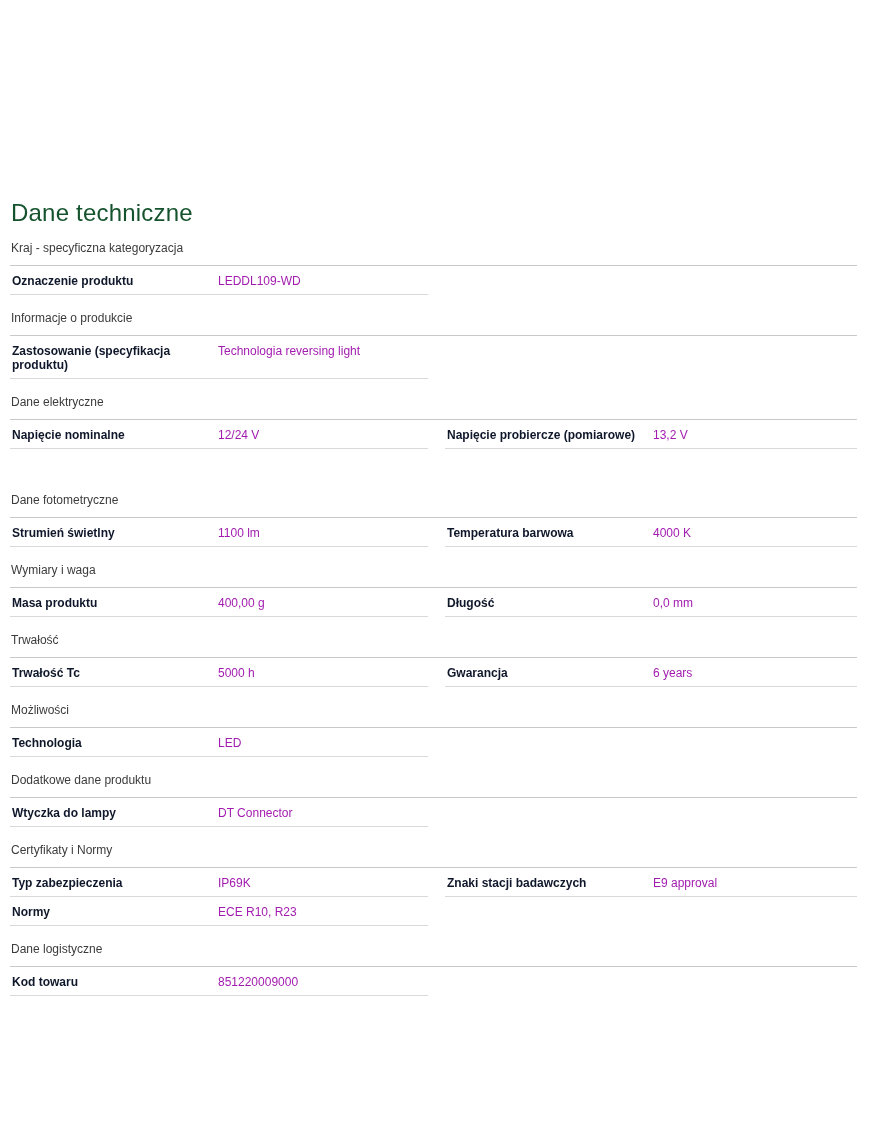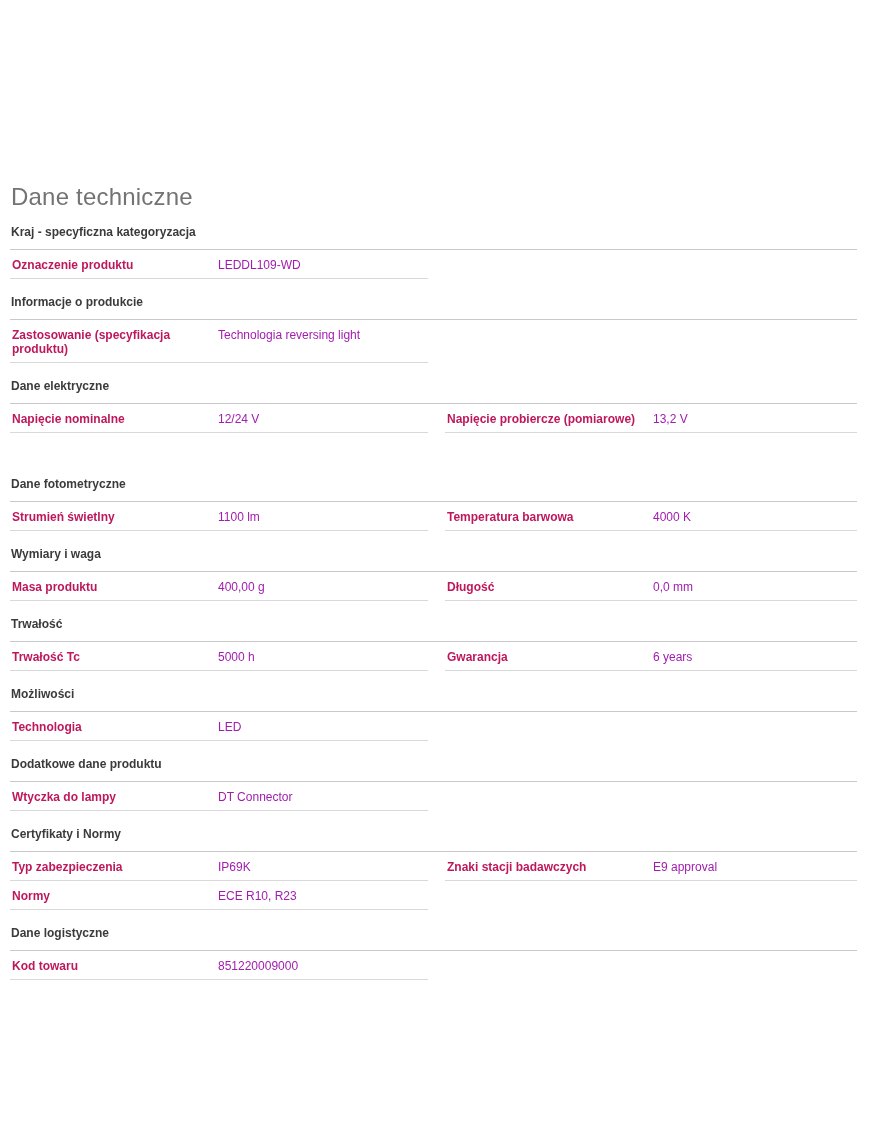--- a/index.html
+++ b/index.html
@@ -25,21 +25,21 @@
     font-weight: 400;
     margin: 0 0 0 1px;
     letter-spacing: 0.2px;
   }
   .section {
     margin-top: 16px;
   }
   .section-title {
     font-size: 12px;
     line-height: 14px;
-    font-weight: 700;
+    font-weight: 400;
     color: #3b3b3b;
     margin: 0 0 10px 0;
     padding-left: 1px;
   }
   .section-divider {
     height: 0;
     border-top: 1px solid #c9c9c9;
   }
   .rows {
     display: grid;
@@ -55,36 +55,36 @@
   }
   .cell.empty {
     border-bottom: none;
   }
   .spec-label {
     flex: 0 0 208px;
     width: 208px;
     font-size: 12px;
     line-height: 14px;
     font-weight: 700;
-    color: #be185d;
+    color: #0f172a;
     padding-left: 2px;
     box-sizing: border-box;
   }
   .spec-value {
     font-size: 12px;
     line-height: 14px;
     font-weight: 400;
     color: #a21caf;
   }
 </style>
 </head>
 <body>
 
 <div class="page">
-  <h1 class="page-title" style="color: #737373;">Dane techniczne</h1>
+  <h1 class="page-title" style="color: #14532d; margin-top: 16px;">Dane techniczne</h1>
   <div>
       <div class="section">
         <h3 class="section-title">Kraj - specyficzna kategoryzacja</h3>
         <div class="section-divider"></div>
         <div class="rows">
           <div class="cell">
             <span class="spec-label">Oznaczenie produktu</span>
             <span class="spec-value">LEDDL109-WD</span>
           </div>
           <div class="cell empty"></div>

